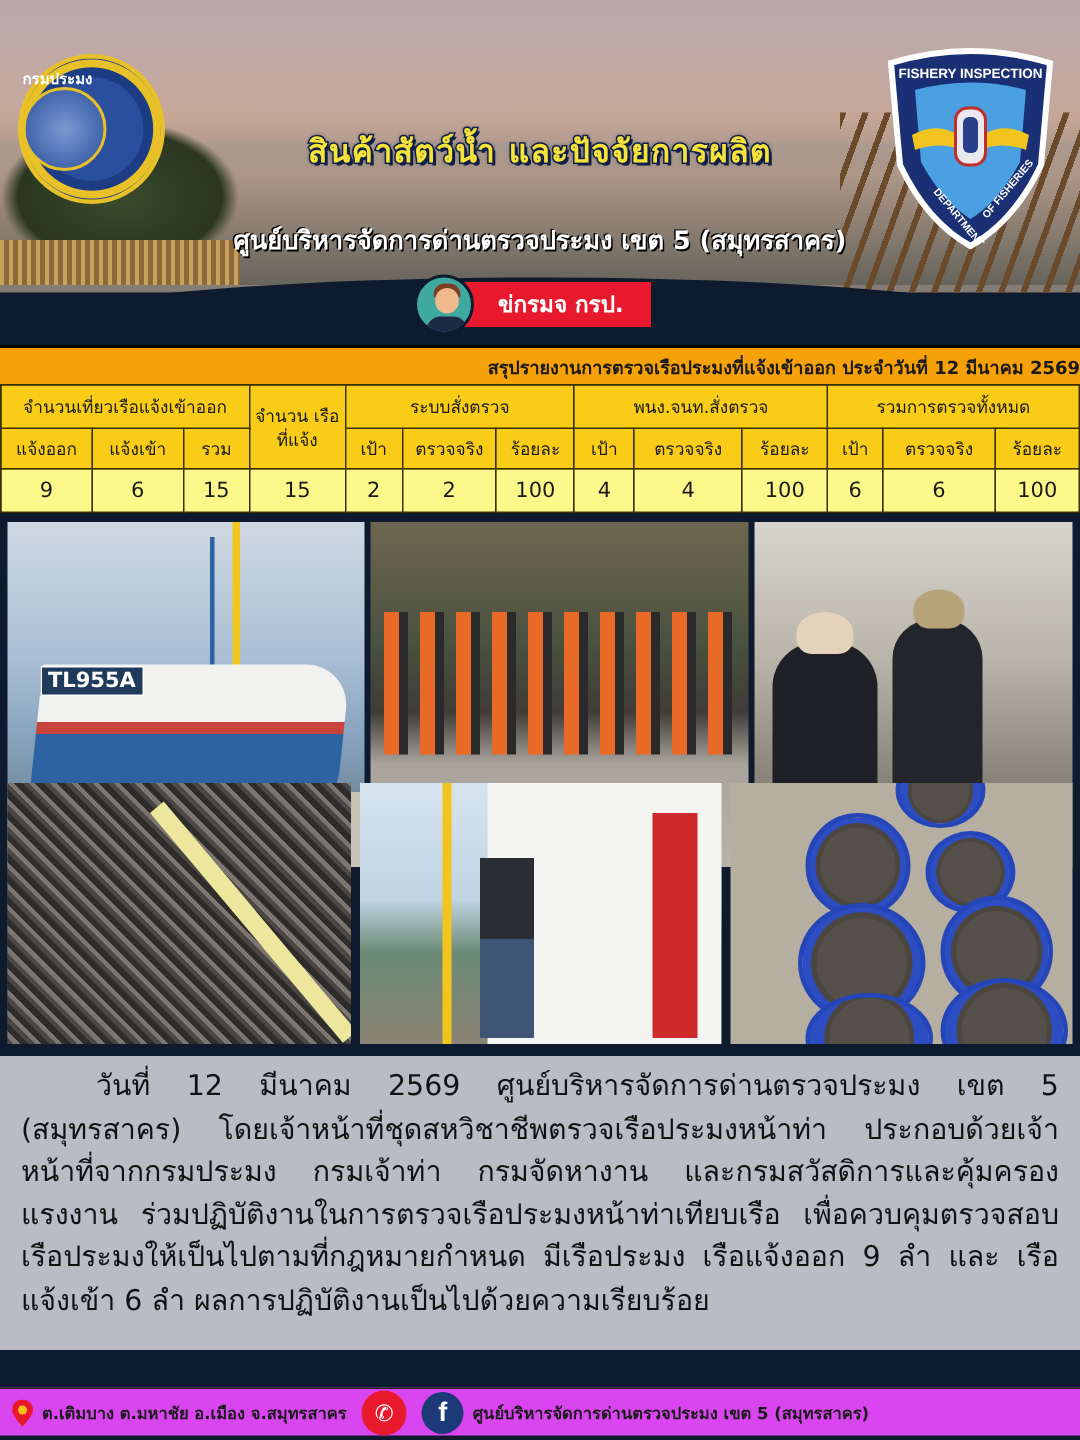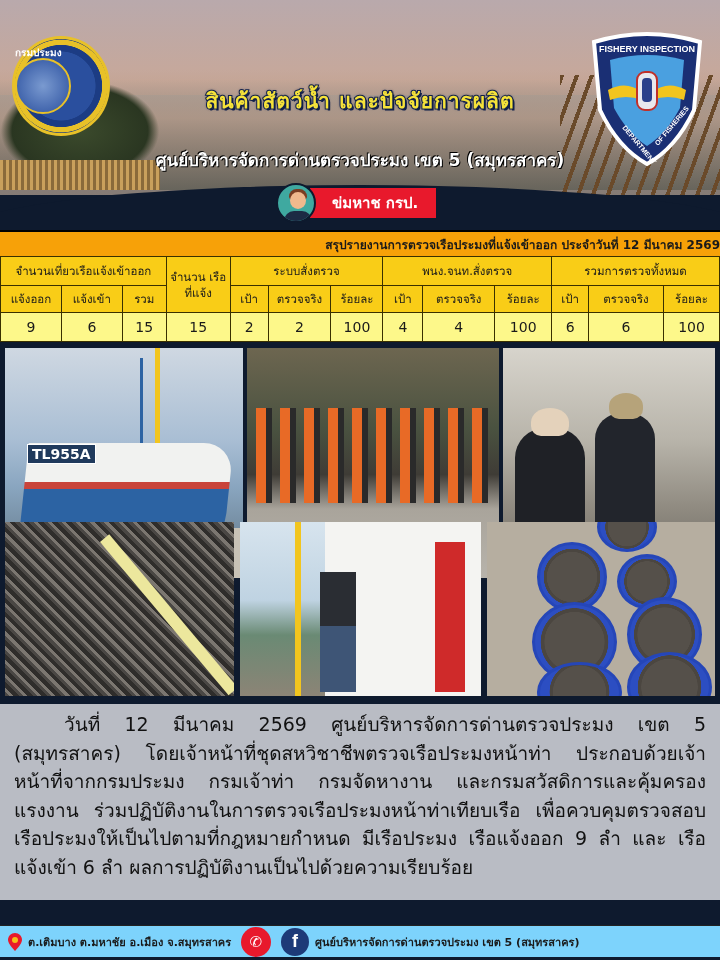--- a/index.html
+++ b/index.html
@@ -50,21 +50,21 @@
 .ph-net .tape{position:absolute;left:95px;top:20px;width:12px;height:200px;background:#ece79d;transform:rotate(-40deg);transform-origin:top left}
 .ph-vessel{left:240px;top:182px;width:241px;height:174px;background:linear-gradient(180deg,#d7e4ee 0%,#bfd3e2 45%,#6a8a74 65%,#8c8476 100%)}
 .ph-vessel .cabin{position:absolute;left:85px;top:0;width:156px;height:174px;background:#f4f4f2}
 .ph-vessel .red{position:absolute;left:195px;top:20px;width:30px;height:150px;background:#cf2a2a}
 .ph-vessel .pole{position:absolute;left:55px;top:0;width:6px;height:174px;background:#f2c51e}
 .ph-vessel .man{position:absolute;left:80px;top:50px;width:36px;height:120px;background:linear-gradient(180deg,#2a2d33 0 45%,#3e5576 45%)}
 .ph-clams{left:487px;top:182px;width:228px;height:174px;background:#b6aea0}
 .basket{position:absolute;border-radius:50%;background:radial-gradient(circle,#55504a 0 55%,#4b4640 56% 62%,#2c4ec2 63%);border:3px solid #2546b8}
 .textbox{position:absolute;left:0;top:704px;width:720px;height:196px;background:#b9bcc4;padding:6px 14px 0 14px;font-size:19px;line-height:28.5px;color:#111;text-align:justify}
 .textbox p{text-indent:50px}
-.footer{position:absolute;left:0;top:925px;width:720px;height:32px;background:#7dd3fc;display:flex;align-items:center;padding:0 8px;font-size:11px;font-weight:bold;color:#1a1a1a;border-top:1px solid #222}
+.footer{position:absolute;left:0;top:925px;width:720px;height:32px;background:#d946ef;display:flex;align-items:center;padding:0 8px;font-size:11px;font-weight:bold;color:#1a1a1a;border-top:1px solid #222}
 .footer .item{display:flex;align-items:center;gap:6px;margin-right:10px}
 .icon-circle{display:inline-flex;align-items:center;justify-content:center;border-radius:50%;color:#fff;font-weight:bold}
 .pin{width:14px;height:18px}
 .phone-ic{width:30px;height:30px;background:#e8192c;font-size:15px}
 .fb-ic{width:28px;height:28px;background:#1d3a78;font-size:18px;font-family:"Liberation Sans",sans-serif}
 </style>
 </head>
 <body>
 
 <div class="header">
@@ -94,21 +94,21 @@
 
   <div class="title2">สินค้าสัตว์น้ำ และปัจจัยการผลิต</div>
   <div class="subtitle">ศูนย์บริหารจัดการด่านตรวจประมง เขต 5 (สมุทรสาคร)</div>
 
   <div class="news-badge">
     <div class="news-avatar">
       <div class="body"></div>
         <div class="hair"></div>
         <div class="head"></div>
     </div>
-    <div class="news-label">ข่มหาช กรป.</div>
+    <div class="news-label">ข่กรมจ กรป.</div>
   </div>
 </div>
 
 <div class="report-title">สรุปรายงานการตรวจเรือประมงที่แจ้งเข้าออก  ประจำวันที่ 12 มีนาคม 2569</div>
 
 <table class="stats">
   <colgroup>
     <col style="width:61px">
       <col style="width:61px">
       <col style="width:44px">

